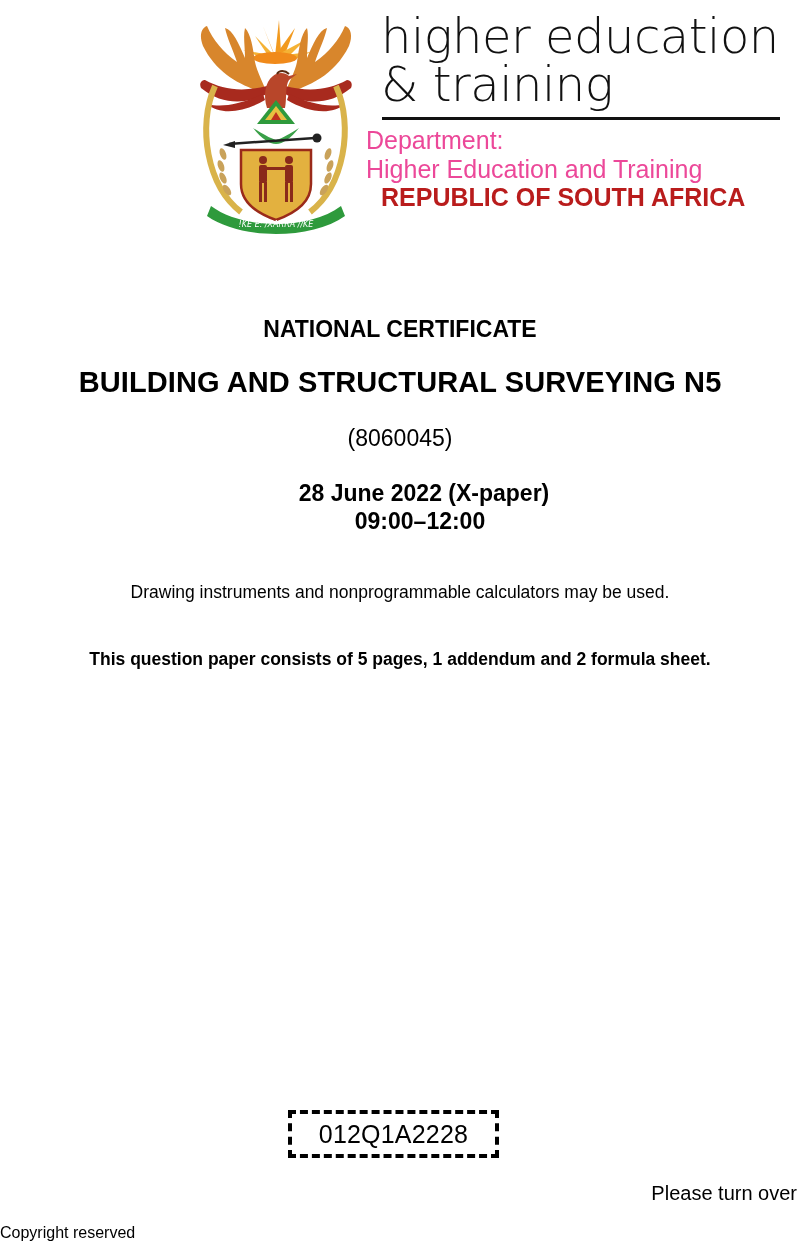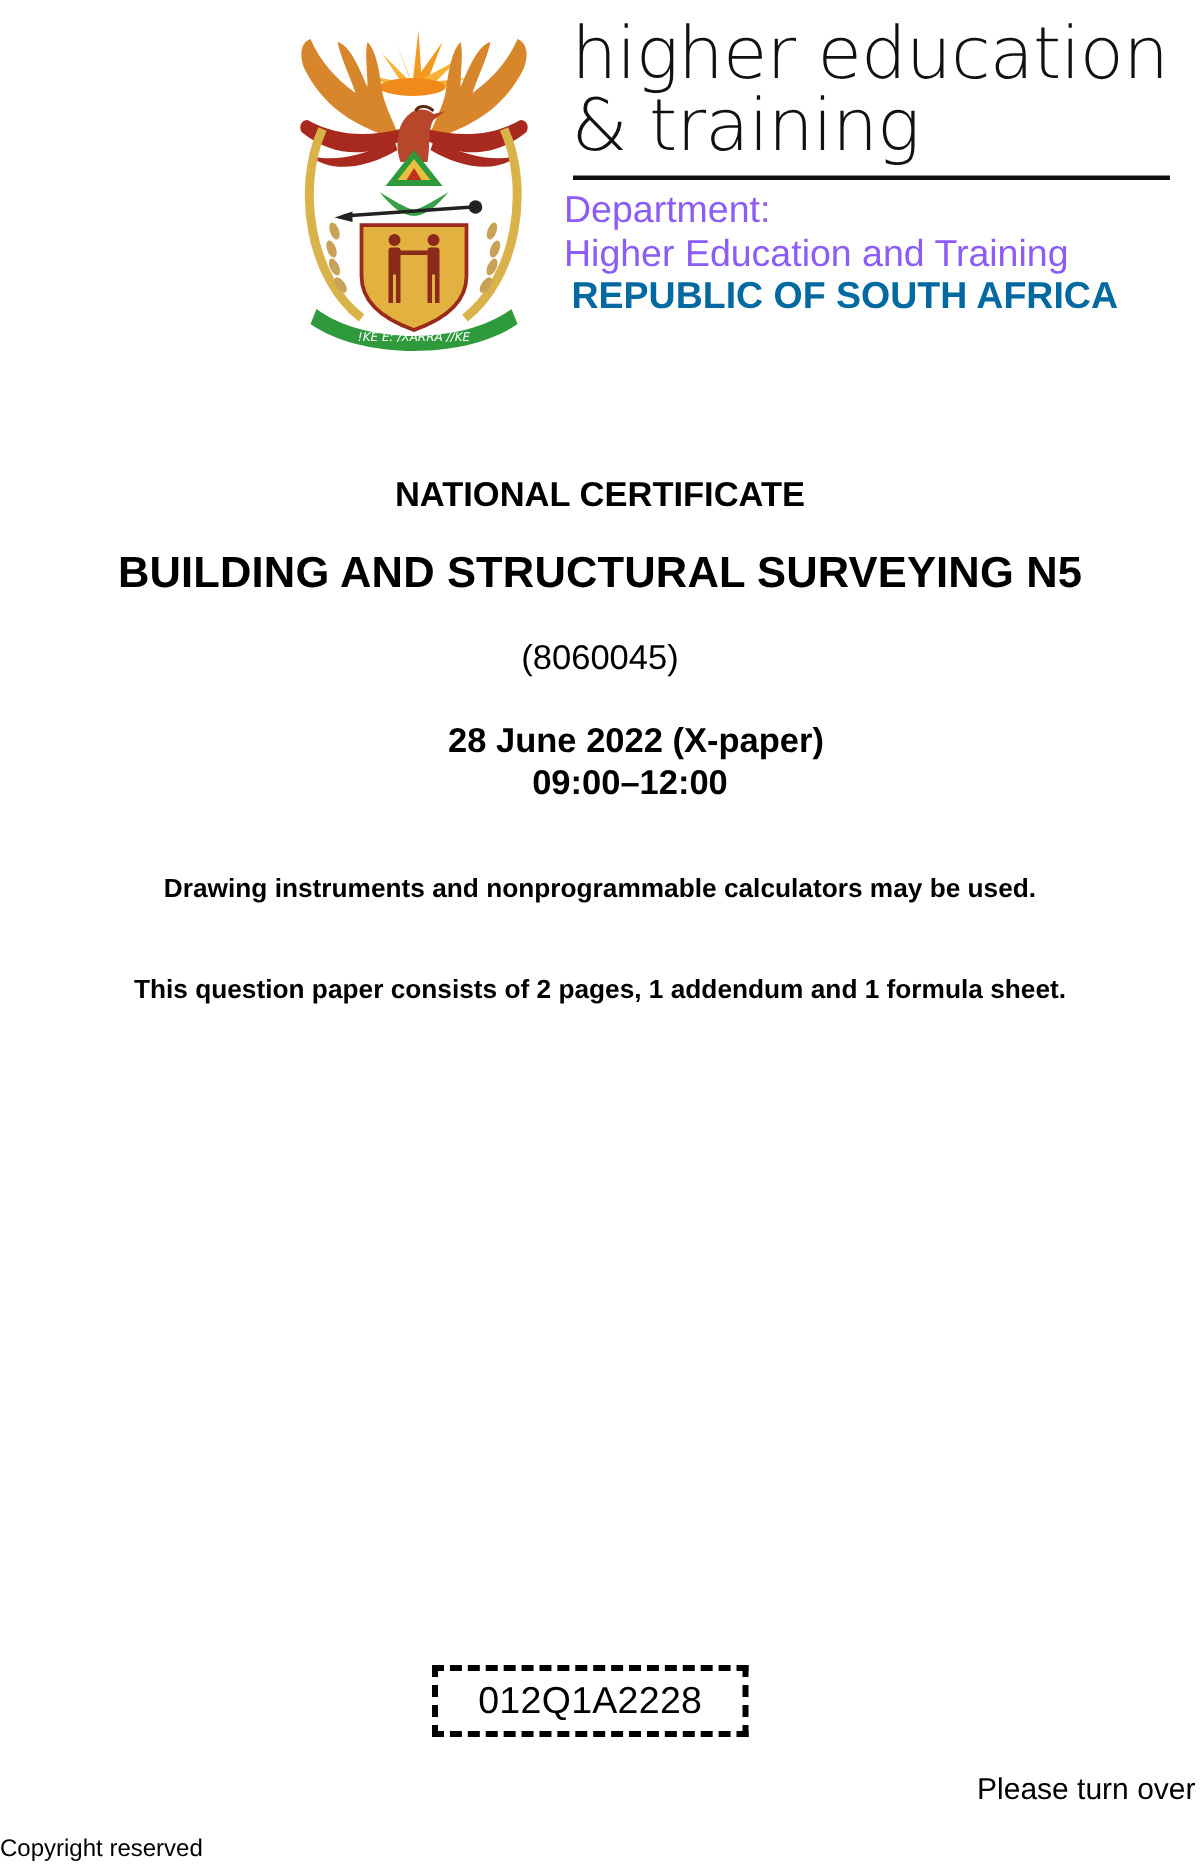--- a/index.html
+++ b/index.html
@@ -10,33 +10,33 @@
   .abs { position: absolute; }
   #crest { left: 193px; top: 16px; width: 165px; height: 218px; }
   .brand-line1, .brand-line2 {
     left: 381px; font-family: "DejaVu Sans", sans-serif; font-weight: 300;
     font-size: 48px; line-height: 48px; letter-spacing: -0.5px; color: #111;
   }
   .brand-line1 { top: 12px; }
   .brand-line2 { top: 60px; }
   .brand-rule { left: 382px; top: 117px; width: 398px; height: 3px; background: #111; }
   .dept-label, .dept-name {
-    left: 376px; font-size: 25px; line-height: 28px; color: #8b5cf6;
+    left: 366px; font-size: 25px; line-height: 28px; color: #ec4899;
   }
   .dept-label { top: 126px; }
   .dept-name { top: 155px; }
-  .dept-country { left: 381px; top: 183px; font-size: 25px; line-height: 28px; font-weight: bold; color: #0369a1; }
+  .dept-country { left: 381px; top: 183px; font-size: 25px; line-height: 28px; font-weight: bold; color: #b91c1c; }
 
   .center { left: 0; width: 800px; text-align: center; }
   .cert { top: 316px; font-size: 23px; font-weight: bold; }
   .subject { top: 366px; font-size: 29px; font-weight: bold; letter-spacing: 0.1px; }
   .code { top: 425px; font-size: 23px; }
   .date { top: 480px; font-size: 23px; font-weight: bold; padding-left: 24px; }
   .time { top: 508px; font-size: 23px; font-weight: bold; padding-left: 20px; }
-  .instr1 { top: 582px; font-size: 17.5px; font-weight: bold; }
+  .instr1 { top: 582px; font-size: 17.5px; font-weight: normal; }
   .instr2 { top: 649px; font-size: 17.5px; font-weight: bold; }
 
   .paper-code-box {
     left: 288px; top: 1110px; width: 203px; height: 40px;
     border: 4px dashed #000; box-sizing: content-box;
     display: flex; align-items: center; justify-content: center;
     font-size: 25px; letter-spacing: 0.2px;
   }
   .footer-left { left: 0; top: 1224px; font-size: 16px; }
   .footer-right { right: 3px; top: 1182px; font-size: 20px; }
@@ -123,20 +123,20 @@
 <div class="abs dept-label">Department:</div>
 <div class="abs dept-name">Higher Education and Training</div>
 <div class="abs dept-country">REPUBLIC OF SOUTH AFRICA</div>
 
 <div class="abs center cert">NATIONAL CERTIFICATE</div>
 <div class="abs center subject">BUILDING AND STRUCTURAL SURVEYING N5</div>
 <div class="abs center code">(8060045)</div>
 <div class="abs center date">28 June 2022 (X-paper)</div>
 <div class="abs center time">09:00–12:00</div>
 <div class="abs center instr1">Drawing instruments and nonprogrammable calculators may be used.</div>
-<div class="abs center instr2">This question paper consists of 2 pages, 1 addendum and 1 formula sheet.</div>
+<div class="abs center instr2">This question paper consists of 5 pages, 1 addendum and 2 formula sheet.</div>
 
 <div class="abs paper-code-box">
   <span>012Q1A2228</span>
 </div>
 
 <div class="abs footer-left">Copyright reserved</div>
 <div class="abs footer-right">Please turn over</div>
 
 </body></html>

